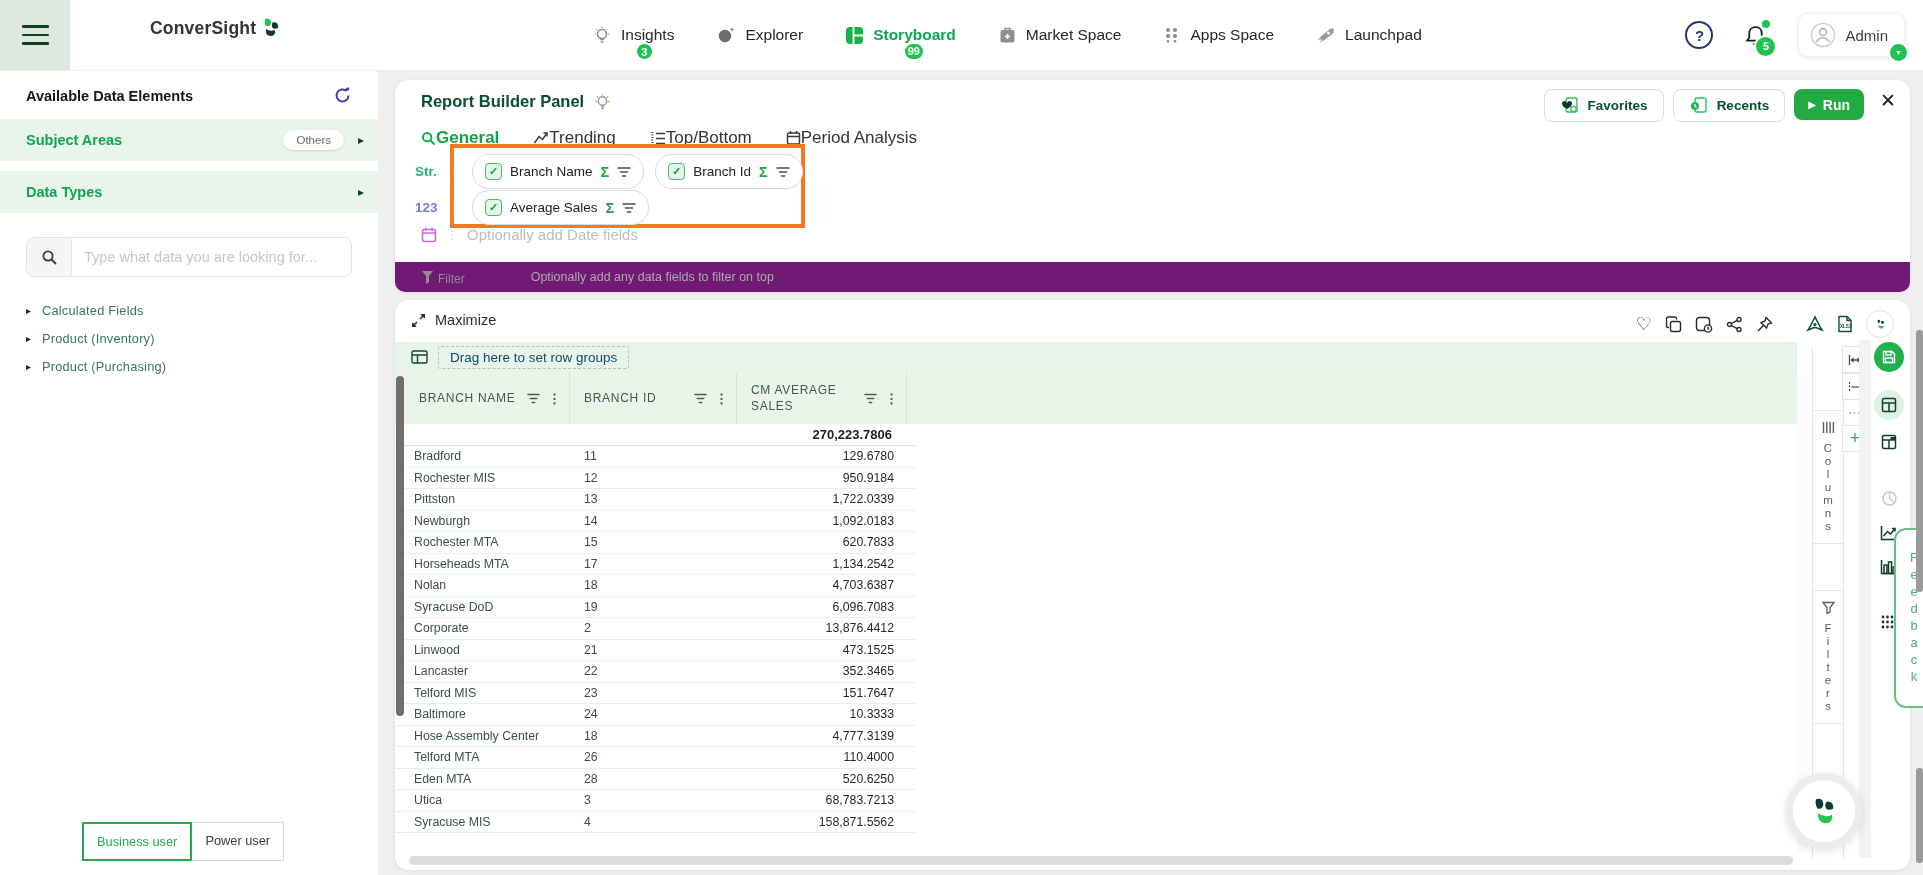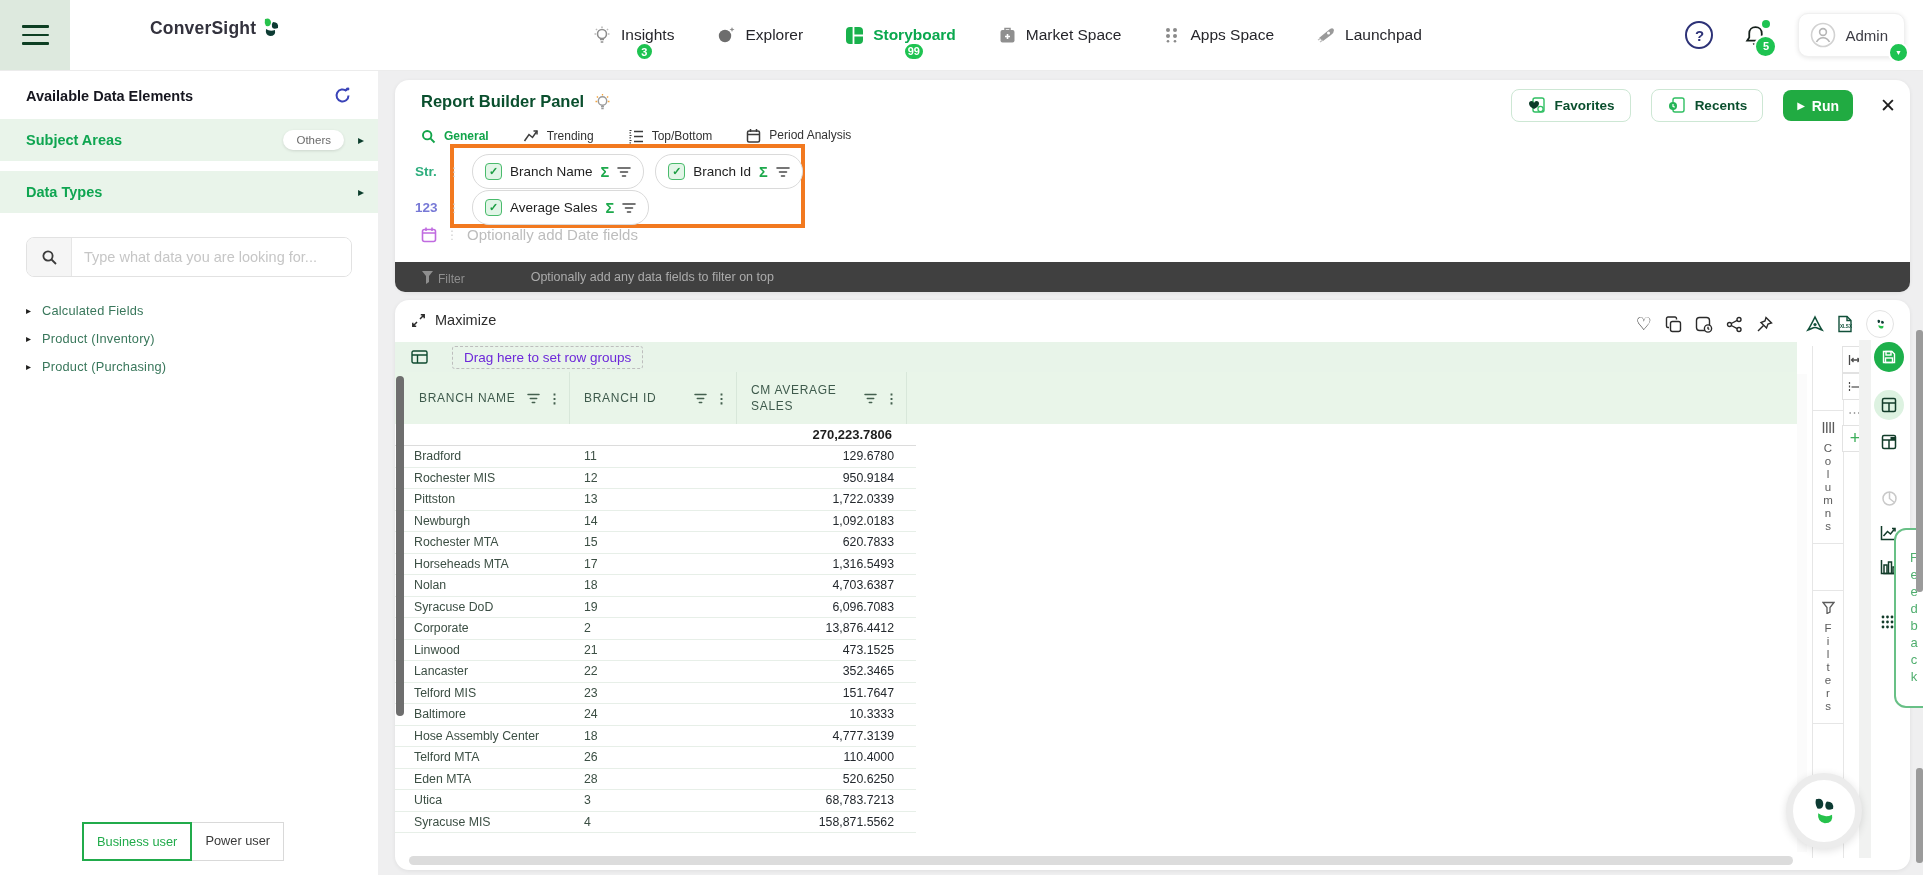--- a/index.html
+++ b/index.html
@@ -52,62 +52,62 @@
 
   
   .main{position:absolute;left:378px;top:70px;width:1545px;height:805px;background:#efeff0}
   .card{position:absolute;background:#fff;border-radius:14px;box-shadow:0 1px 4px rgba(0,0,0,.07)}
   .builder-card{left:17px;top:10px;width:1515px;height:212px}
   .grid-card{left:17px;top:230px;width:1515px;height:570px}
 
   
   .bc-header{position:absolute;left:26px;top:12px;display:flex;align-items:center;gap:10px}
   .bc-title{font-size:16.5px;font-weight:700;color:#0a4f2e}
-  .bc-actions{position:absolute;right:14px;top:9px;display:flex;align-items:center;gap:20px}
+  .bc-actions{position:absolute;right:14px;top:9px;display:flex;align-items:flex-start;gap:9px}
   .btn-outline{display:flex;align-items:center;gap:9px;height:31px;padding:0 15px;border:1px solid #cde7d4;border-radius:8px;background:#fff;cursor:pointer}
   .btn-outline span{font-size:13.5px;font-weight:700;color:#0a4f2e}
   .btn-run{display:flex;align-items:center;gap:7px;height:31px;padding:0 14px;border-radius:8px;background:#21ab42;cursor:pointer}
   .btn-run .play{color:#fff;font-size:10px}
   .btn-run .lbl{color:#fff;font-size:14px;font-weight:700}
   .btn-close{font-size:19px;color:#1d1d1d;margin-left:7px;cursor:pointer}
 
   
   .bc-tabs{position:absolute;left:26px;top:48px;display:flex;align-items:center;gap:34px}
-  .bc-tab{display:flex;gap:8px;font-size:12px;font-weight:500;color:#333;cursor:pointer;white-space:nowrap}
+  .bc-tab{display:flex;align-items:center;font-size:17px;font-weight:500;color:#333;cursor:pointer;white-space:nowrap}
   .bc-tab.active{color:#12a44a;font-weight:700}
 
   
   .field-row{position:absolute;left:20px;display:flex;align-items:center;gap:7px;z-index:6}
   .row-type-label{font-size:13.5px;font-weight:600;width:26px}
   .row-type-label.str{color:#2fae7e}
   .row-type-label.num{color:#7779d6}
   .drag-handle{color:#cfcfcf;font-size:12px}
   .chips{display:flex;gap:11px;margin-left:5px}
   .chip{display:flex;align-items:center;gap:8px;height:33px;padding:0 12px;border:1px solid #dadada;border-radius:17px;background:#fff;cursor:pointer}
   .chip-check{width:17px;height:17px;border-radius:4px;background:#e2f5e7;border:1.4px solid #49bb6c;color:#1d9e43;font-size:11px;font-weight:700;display:flex;align-items:center;justify-content:center;box-sizing:border-box}
   .chip-label{font-size:13.5px;color:#222}
   .chip-sigma{color:#1da94c;font-size:14.5px;font-weight:700}
   .highlight-box{position:absolute;left:55px;top:64px;width:347px;height:76px;border:4px solid #f2791f;z-index:5;pointer-events:none}
   .date-row{position:absolute;left:26px;top:146px;display:flex;align-items:center;gap:9px}
   .date-placeholder{font-size:15px;color:#bdbdbd}
-  .filter-bar{position:absolute;left:0;right:0;bottom:0;height:30px;background:#404040;border-radius:0 0 10px 10px;display:flex;align-items:center;padding-left:26px;box-sizing:border-box}
+  .filter-bar{position:absolute;left:0;right:0;bottom:0;height:30px;background:#701a75;border-radius:0 0 10px 10px;display:flex;align-items:center;padding-left:26px;box-sizing:border-box}
   .filter-label{font-size:12px;color:#8f8f8f;margin:4px 0 0 4px}
   .filter-hint{font-size:12.5px;color:#ababab;margin-left:66px}
 
   
   .gc-toolbar{position:absolute;left:16px;top:12px;display:flex;align-items:center;gap:9px;cursor:pointer}
   .gc-toolbar-label{font-size:14.5px;color:#2d2d2d}
   .gc-icons{position:absolute;right:16px;top:10px;display:flex;align-items:center;gap:13px}
   .gc-icon{cursor:pointer;display:flex;align-items:center;justify-content:center}
   .heart-glyph{font-size:18px;color:#2a2a2a;line-height:1}
   .gap-left{margin-left:20px}
   .cs-mini{width:26px;height:26px;border-radius:50%;border:1.5px solid #e3e3e3;background:#fff;display:flex;align-items:center;justify-content:center}
 
   .rowgroup-bar{position:absolute;left:0;top:42px;width:1402px;height:30px;background:#e8f4e9;display:flex;align-items:center;padding-left:16px;box-sizing:border-box}
-  .rowgroup-hint{margin-left:24px;border:1px dashed #bdbdbd;border-radius:3px;padding:3px 11px;font-size:13.5px;color:#6d28d9}
+  .rowgroup-hint{margin-left:10px;border:1px dashed #bdbdbd;border-radius:3px;padding:3px 11px;font-size:13.5px;color:#0c4a6e}
 
   .grid-header{position:absolute;left:0;top:72px;width:1402px;height:52px;background:#e9f5e9;display:flex;padding-left:10px;box-sizing:border-box}
   .gh-cell{display:flex;align-items:center;border-right:1px solid #d8e7da;padding:0 8px 0 14px;box-sizing:border-box}
   .gh-name{font-size:12px;color:#3e5a4c;letter-spacing:.7px;font-weight:500;flex:1;line-height:1.35}
   .gh-icons{display:flex;align-items:center;gap:8px}
   .gh-kebab{color:#44604f;font-size:13px;font-weight:700;cursor:pointer}
   .w-name{width:165px}.w-id{width:167px}.w-val{width:170px}
 
   .pinned-row{position:absolute;left:0;top:124px;width:521px;height:22px;border-bottom:1px solid #dcdcdc;display:flex;padding-left:8px;box-sizing:border-box;background:#fff}
   .pinned-val{width:332px}
@@ -608,21 +608,21 @@
             <div class="cell c-val">1,092.0183</div>
           </div>
           <div class="grid-row">
             <div class="cell c-name">Rochester MTA</div>
             <div class="cell c-id">15</div>
             <div class="cell c-val">620.7833</div>
           </div>
           <div class="grid-row">
             <div class="cell c-name">Horseheads MTA</div>
             <div class="cell c-id">17</div>
-            <div class="cell c-val">1,316.5493</div>
+            <div class="cell c-val">1,134.2542</div>
           </div>
           <div class="grid-row">
             <div class="cell c-name">Nolan</div>
             <div class="cell c-id">18</div>
             <div class="cell c-val">4,703.6387</div>
           </div>
           <div class="grid-row">
             <div class="cell c-name">Syracuse DoD</div>
             <div class="cell c-id">19</div>
             <div class="cell c-val">6,096.7083</div>

